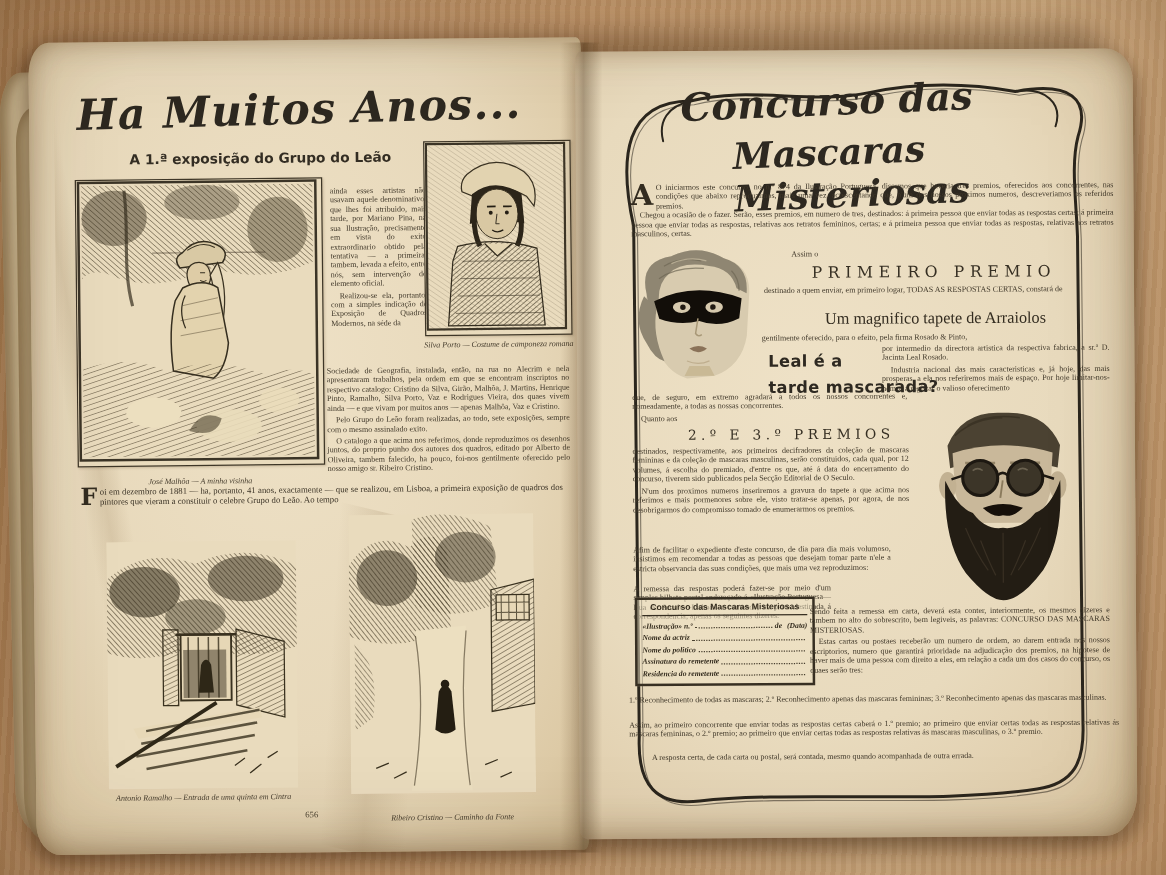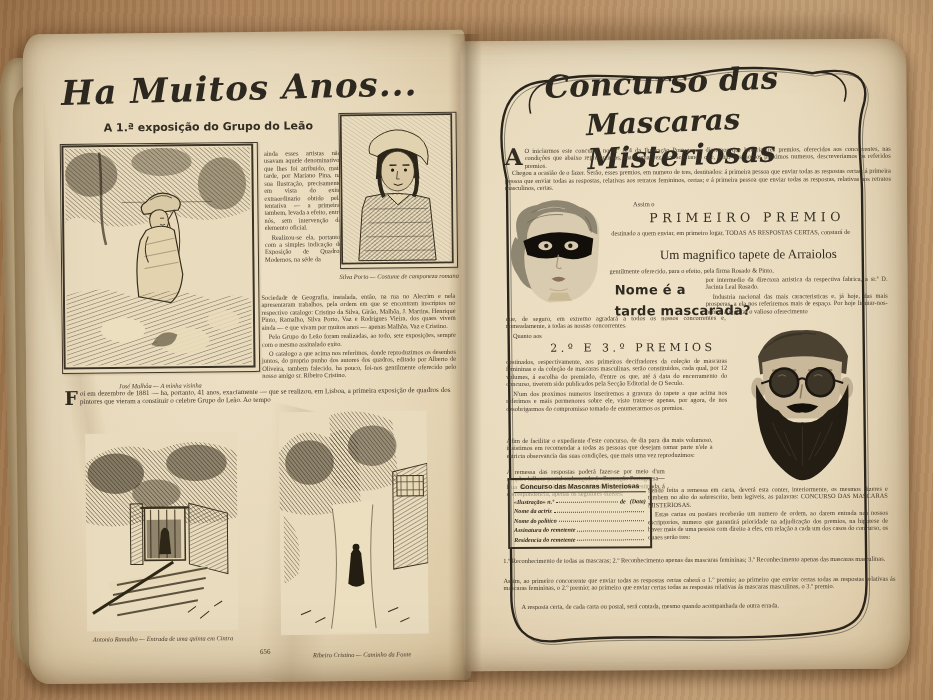--- a/index.html
+++ b/index.html
@@ -203,21 +203,21 @@
         <path d="M52,92 Q60,150 48,218 L96,218 Q88,150 92,88 Z" fill="#ecdfc0"></path>
         <path d="M52,96 Q60,150 50,214 M92,92 Q86,150 94,214" stroke="#443925" stroke-width="1" opacity=".6" fill="none"></path>
         <circle cx="75" cy="134" r="3.4" fill="#241e12"></circle>
         <path d="M70,140 q5,-10 10,0 l3,30 q-8,6 -16,0 z" fill="#241e12"></path>
         <path d="M4,100 Q24,120 18,160 L4,170 Z" fill="url(#ch1)" opacity=".8"></path>
         <path d="M20,200 l10,-4 M34,208 l10,-5 M106,198 l10,-4 M118,208 l9,-4" stroke="#39311f" stroke-width="1"></path>
       </svg>
     </div>
     <div class="abs cap" style="left:248px;top:620px;width:170px;">Ribeiro Cristino — Caminho da Fonte</div>
 
-    <div class="abs" style="left:231px;top:616px;font-size:7px;color:#4a4130;">656</div>
+    <div class="abs" style="left:215px;top:616px;font-size:7px;color:#4a4130;">656</div>
   </div>
 
   <div class="page page-right">
     <svg class="deco-border" width="446" height="628" viewBox="0 0 446 628">
       <g fill="none" stroke="#2b261d" stroke-linejoin="round" stroke-linecap="round">
         <path stroke-width="2.4" d="M46,140 C34,84 40,40 92,40 C140,28 190,44 236,34 C286,24 330,30 352,34 C396,26 412,40 402,70 C396,92 400,120 401,150 L403,540 C404,570 396,588 366,592 C290,604 170,592 96,600 C62,604 46,588 48,548 L46,140 Z"></path>
         <path stroke-width=".9" opacity=".55" transform="translate(3,3)" d="M46,140 C34,84 40,40 92,40 C140,28 190,44 236,34 C286,24 330,30 352,34 C396,26 412,40 402,70 C396,92 400,120 401,150 L403,540 C404,570 396,588 366,592 C290,604 170,592 96,600 C62,604 46,588 48,548 L46,140 Z"></path>
         <path stroke-width="1.6" d="M92,40 C74,44 66,56 70,72 M352,34 C376,30 390,44 384,62"></path>
       </g>
     </svg>
@@ -254,21 +254,21 @@
         <circle cx="45" cy="49" r="2.2" fill="#211a12"></circle>
           <circle cx="69" cy="49" r="2.2" fill="#211a12"></circle>
         <path d="M57,58 L55,70 Q57,73 60,71" stroke="#a89877" stroke-width="1.2" fill="none"></path>
         <path d="M50,82 Q57,78 64,82 Q57,88 50,82 Z" fill="#8a7258"></path>
         <path d="M48,92 Q57,96 66,92" stroke="#bfae8e" stroke-width="1" fill="none"></path>
         <path d="M46,104 L50,96 L66,96 L70,104 Z" fill="#c9b995"></path>
       </svg>
     </div>
 
     <div class="abs rp-z q-hand" style="left:153px;top:240px;font-size:13px;line-height:1.6;">
-      <div>Nome é a</div>
+      <div>Leal é a</div>
       <div>tarde mascarada?</div>
     </div>
 
     <div class="abs rp-z t6" style="left:44px;top:274px;width:220px;">
       <p class="noind">que, de seguro, em extremo agradará a todos os nossos concorrentes e, nomeadamente, a todas as nossas concorrentes.</p>
       <p>Quanto aos</p>
     </div>
 
     <div class="abs rp-z heading-sp" style="left:62px;top:301px;width:218px;font-size:11px;letter-spacing:3.5px;">2.º E 3.º PREMIOS</div>
 

